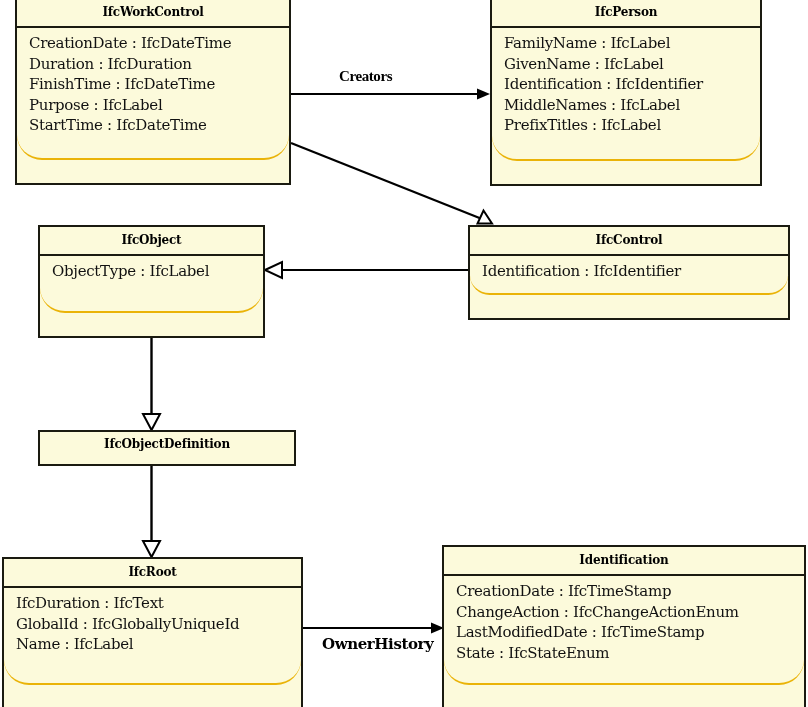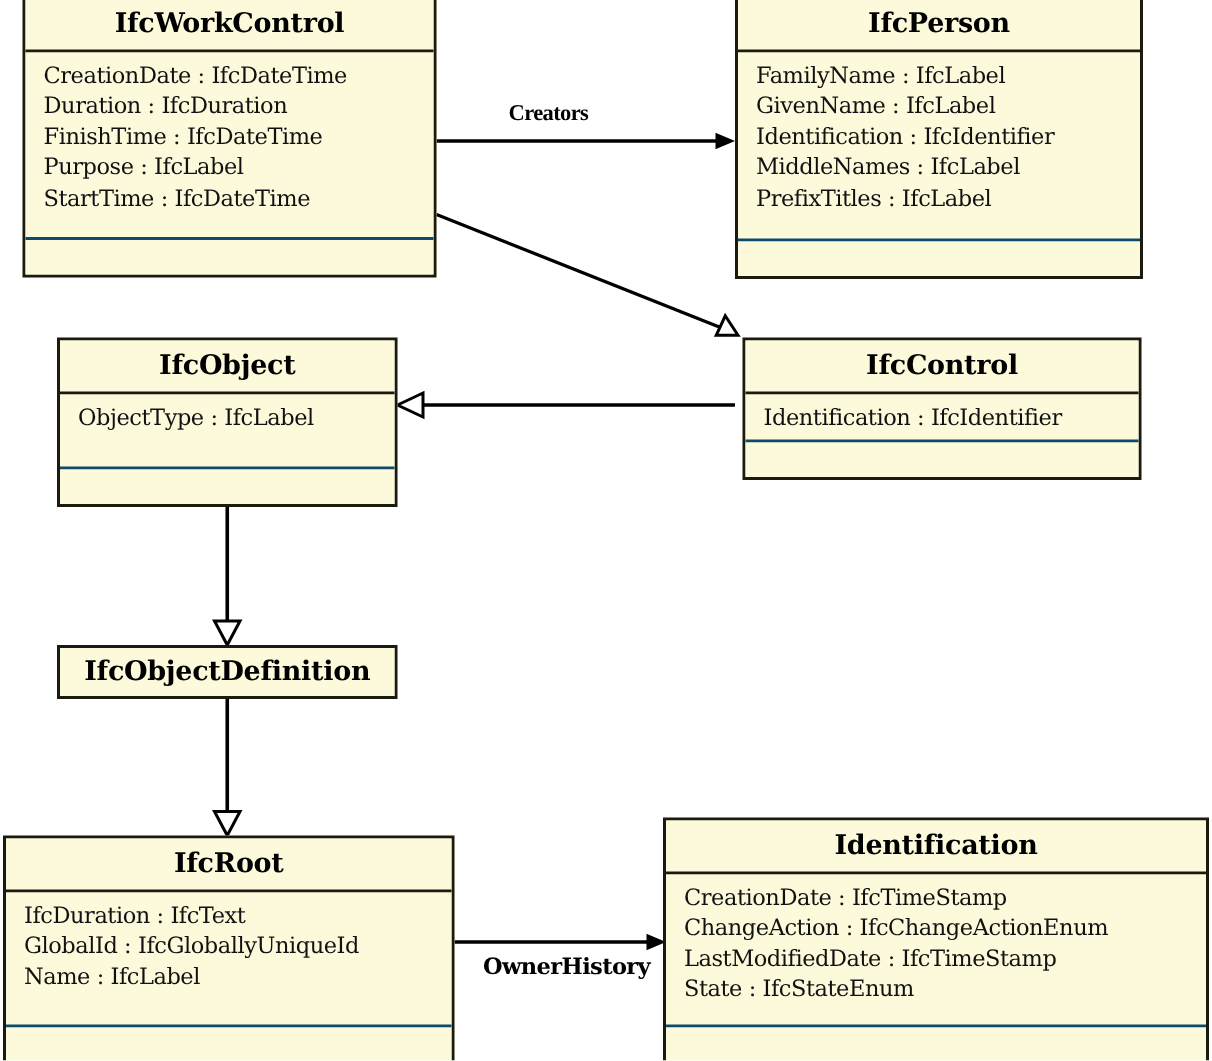--- a/index.html
+++ b/index.html
@@ -26,37 +26,38 @@
     border: 2px solid #1a1a10;
     display: flex;
     flex-direction: column;
     z-index: 5;
   }
   .uml-title {
     box-sizing: border-box;
     text-align: center;
     font-family: "DejaVu Serif", serif;
     font-weight: bold;
-    font-size: 18px;
+    font-size: 12px;
     line-height: 1.1;
     color: #000000;
     padding: 7px 6px 7px 6px;
     border-bottom: 2px solid #1a1a10;
     background: #fcfadb;
     letter-spacing: -0.2px;
   }
   .uml-title.only {
     border-bottom: none;
   }
   .uml-attrs {
     box-sizing: border-box;
     flex: 1 1 auto;
     padding: 5px 0 5px 12px;
-    border-bottom: 2px solid #0c4a6e;
+    border-bottom: 2px solid #eab308;
     background: #fcfadb;
+    border-radius: 25px;
   }
   .uml-attr {
     font-family: "DejaVu Serif", serif;
     font-size: 15px;
     line-height: 1.37;
     color: #111111;
     white-space: nowrap;
     letter-spacing: -0.3px;
   }
   .uml-ops {
@@ -148,29 +149,29 @@
   </div>
 
   <div class="uml-class" style="left:38px; top:225px; width:227px; height:113px;">
     <div class="uml-title">IfcObject</div>
     <div class="uml-attrs">
       <div class="uml-attr">ObjectType : IfcLabel</div>
     </div>
     <div class="uml-ops"></div>
   </div>
 
-  <div class="uml-class" style="left:495px; top:225px; width:266px; height:95px;">
+  <div class="uml-class" style="left:468px; top:225px; width:322px; height:95px;">
     <div class="uml-title">IfcControl</div>
     <div class="uml-attrs">
       <div class="uml-attr">Identification : IfcIdentifier</div>
     </div>
     <div class="uml-ops"></div>
   </div>
 
-  <div class="uml-class" style="left:38px; top:430px; width:227px; height:36px;">
+  <div class="uml-class" style="left:38px; top:430px; width:258px; height:36px;">
     <div class="uml-title only" style="padding-top:6px; padding-bottom:6px;">IfcObjectDefinition</div>
   </div>
 
   <div class="uml-class" style="left:2px; top:557px; width:301px; height:153px;">
     <div class="uml-title">IfcRoot</div>
     <div class="uml-attrs">
       <div class="uml-attr">IfcDuration : IfcText</div>
       <div class="uml-attr">GlobalId : IfcGloballyUniqueId</div>
       <div class="uml-attr">Name : IfcLabel</div>
     </div>

